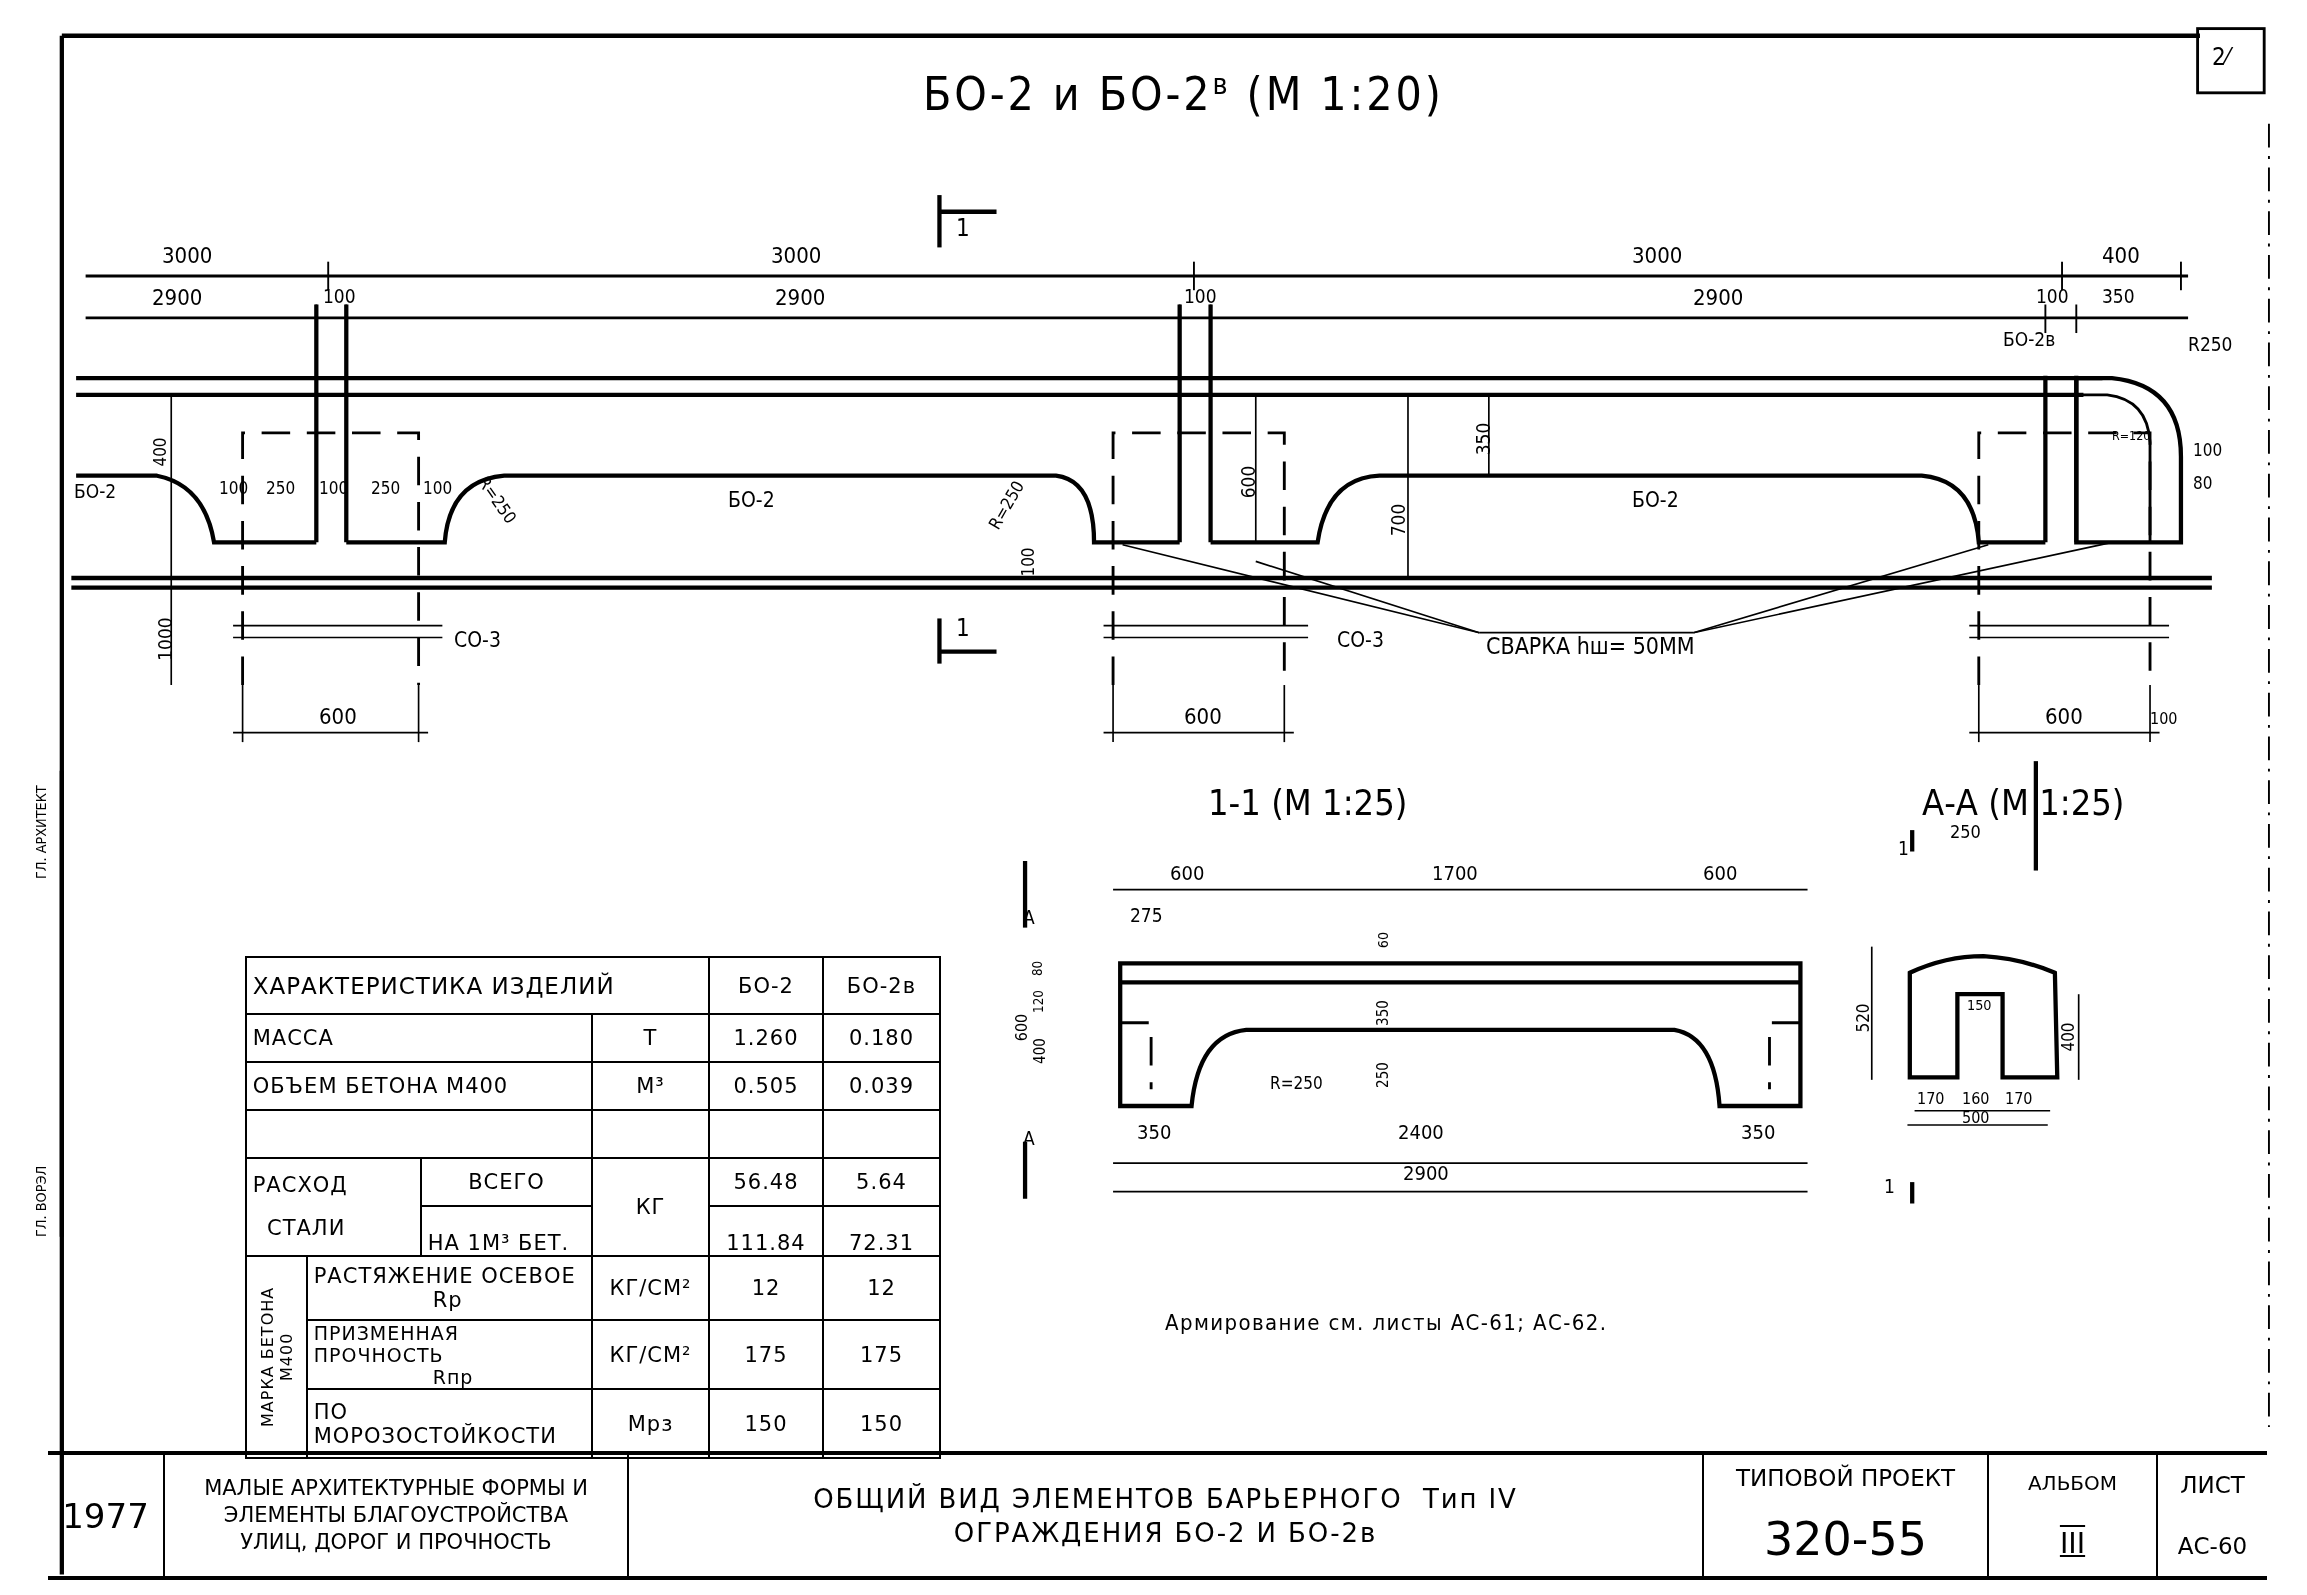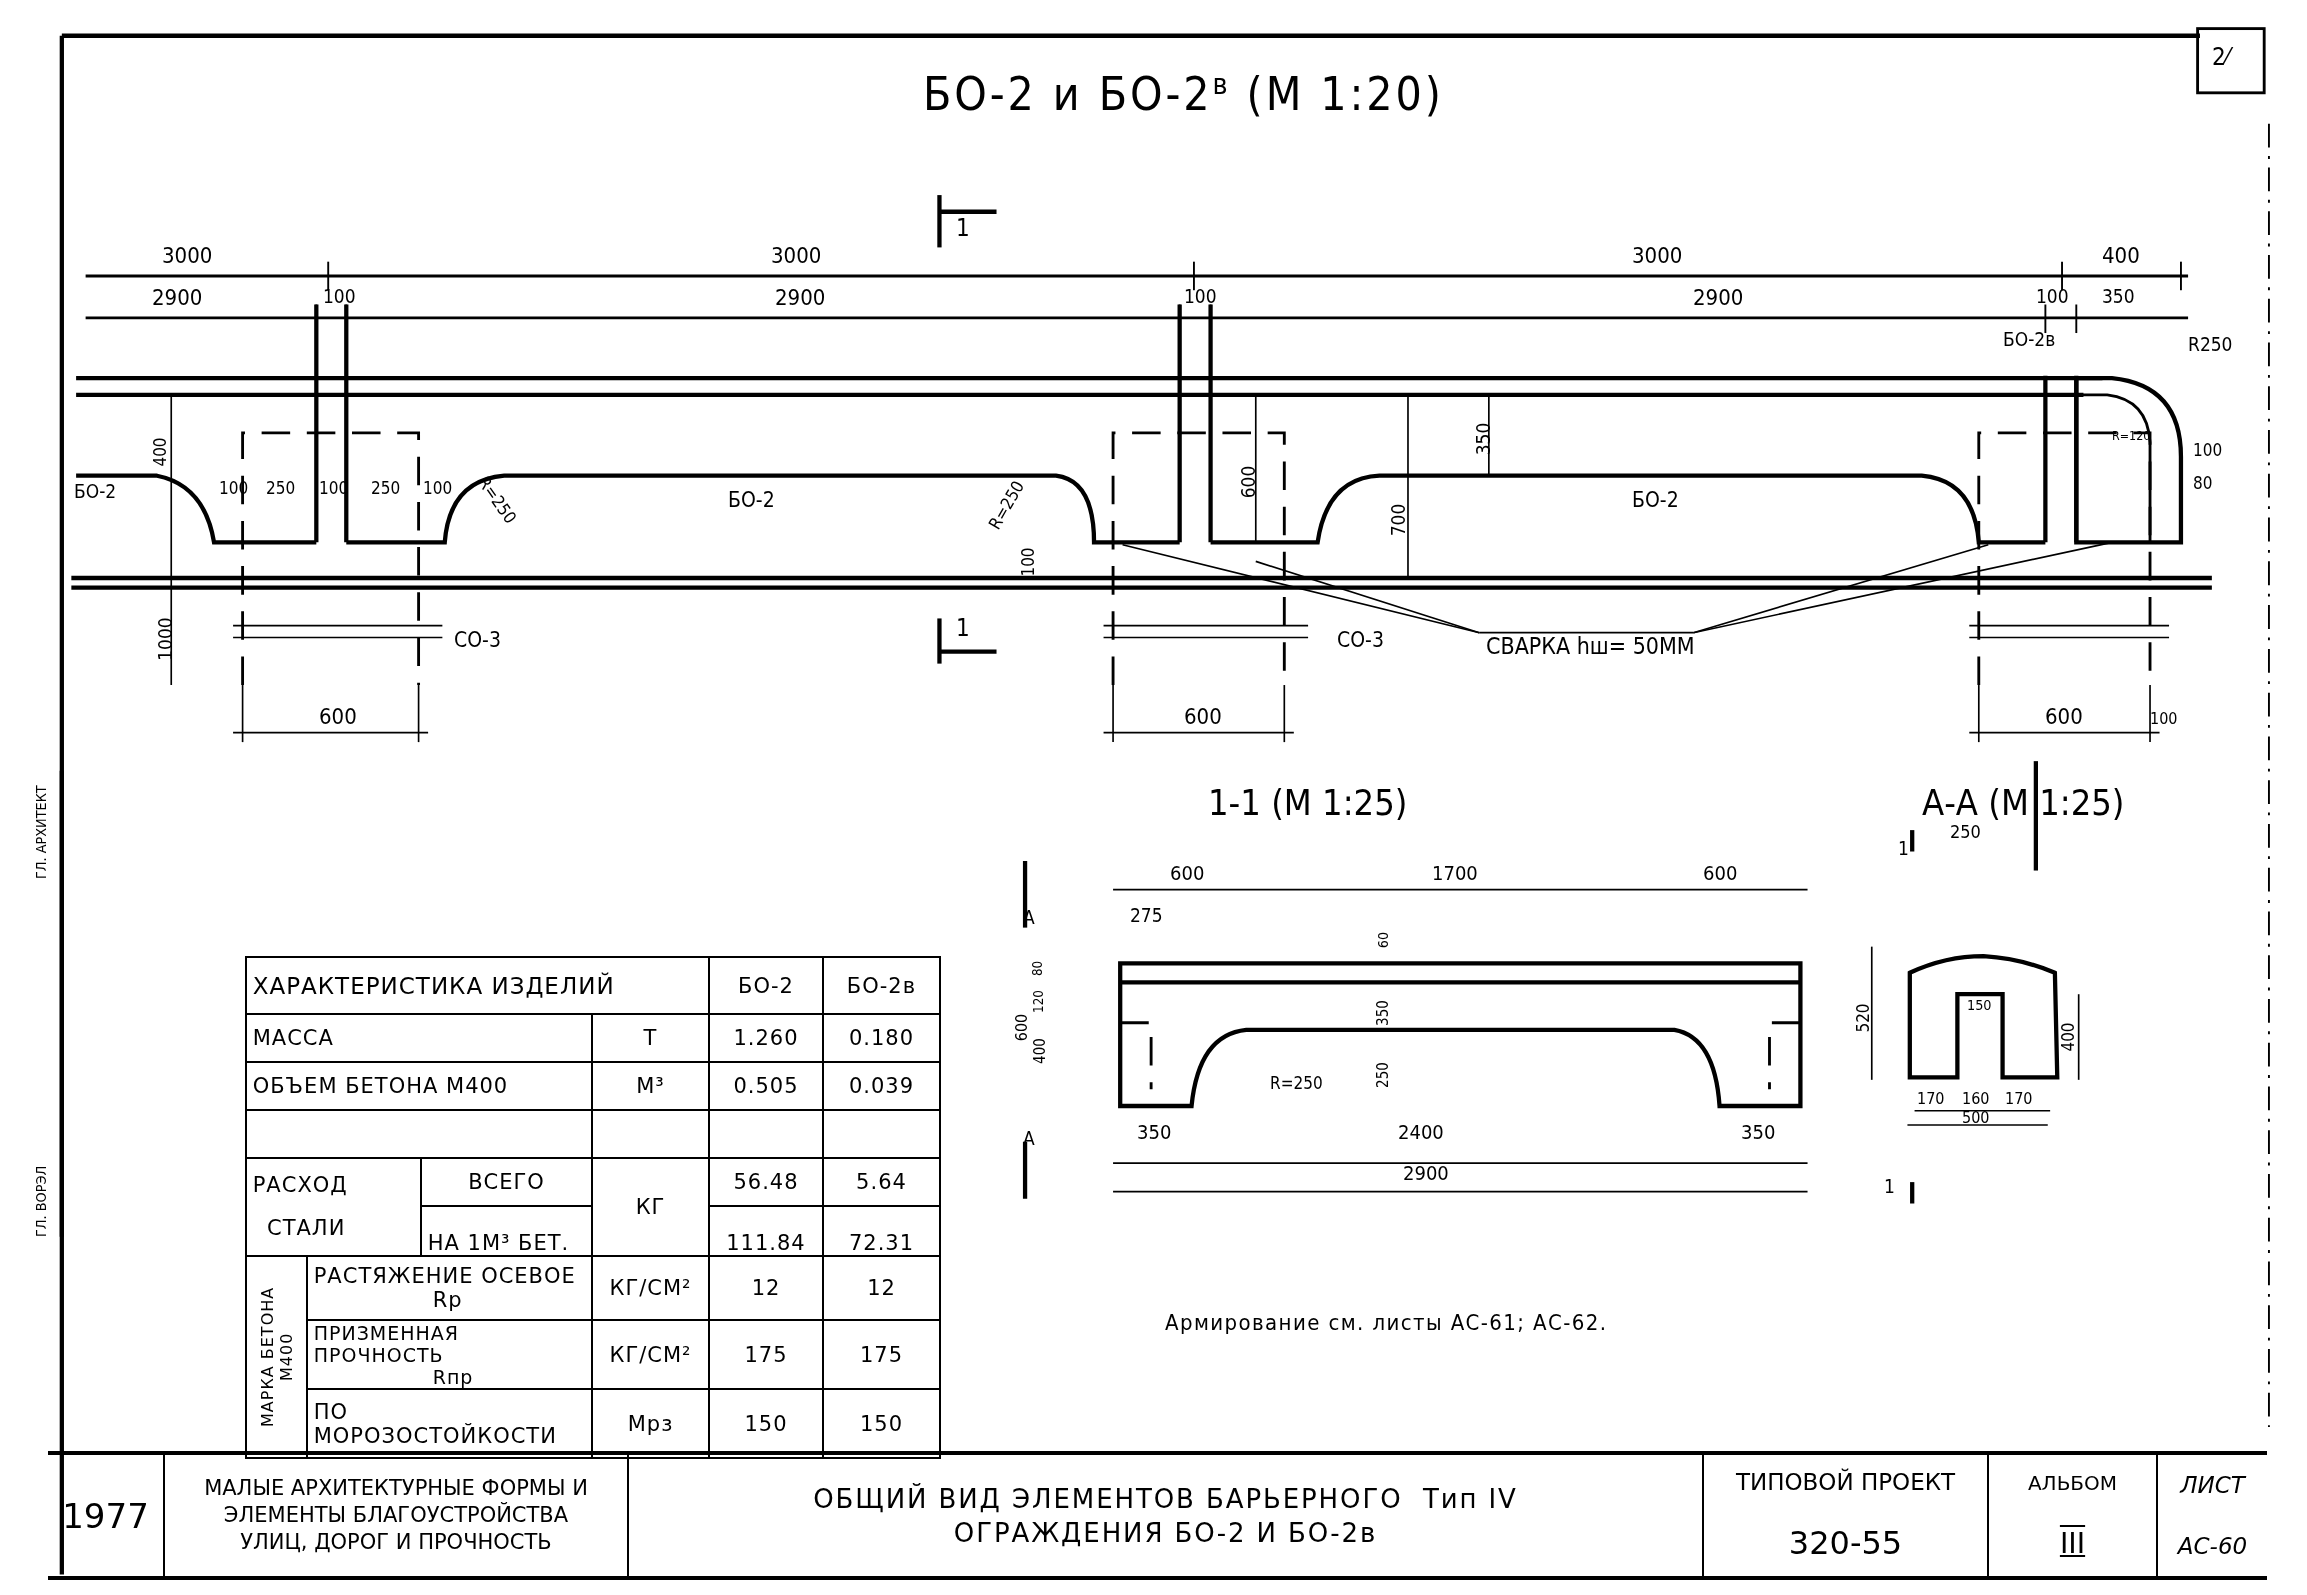--- a/index.html
+++ b/index.html
@@ -21,21 +21,21 @@
   .tbl .num { text-align: center; }
   .tbl .vert { writing-mode: vertical-rl; transform: rotate(180deg); font-size: 16px;
                text-align: center; padding: 2.9px 1px; width: 24px; }
 
   
   .tb { position: absolute; left: 48px; top: 1451px; width: 2219px; height: 121px;
         border-top: 4.8px solid #000; border-bottom: 4.8px solid #000; display: flex;
         font-family: "DejaVu Sans", sans-serif; }
   .tb > div { border-right: 2.4px solid #000; display: flex; flex-direction: column;
               justify-content: center; align-items: center; text-align: center; box-sizing: border-box; }
-  .tb > div:last-child { border-right: none; font-style: italic; }
+  .tb > div:last-child { border-right: none; }
 </style>
 </head>
 <body>
 
 <svg width="2307" height="1596" viewBox="0 0 4850 3355">
 
   <line x1="130" y1="75" x2="4625" y2="75" class="thick"></line>
   <line x1="130" y1="75" x2="130" y2="3310" class="thick"></line>
   <line x1="4770" y1="260" x2="4770" y2="3000" class="dashdot"></line>
   <rect x="4620" y="60" width="140" height="135" class="med"></rect>
@@ -321,21 +321,21 @@
     <span>МАЛЫЕ АРХИТЕКТУРНЫЕ ФОРМЫ И</span>
     <span>ЭЛЕМЕНТЫ БЛАГОУСТРОЙСТВА</span>
     <span>УЛИЦ, ДОРОГ И ПРОЧНОСТЬ</span>
   </div>
   <div style="width:1075px;font-size:26px;line-height:34px;letter-spacing:1.9px;">
     <div><span>ОБЩИЙ ВИД ЭЛЕМЕНТОВ БАРЬЕРНОГО</span>&nbsp;&nbsp;<span>Тип IV</span></div>
     <div>ОГРАЖДЕНИЯ БО-2 И БО-2в</div>
   </div>
   <div style="width:285px;justify-content:space-around;">
     <span style="font-size:23px">ТИПОВОЙ ПРОЕКТ</span>
-    <span style="font-size:32px">320-55</span>
+    <span style="font-size:46px">320-55</span>
   </div>
   <div style="width:169px;justify-content:space-around;">
     <span style="font-size:20px">АЛЬБОМ</span>
     <span style="font-size:28.5px;text-decoration:overline underline;">III</span>
   </div>
   <div style="width:109px;justify-content:space-around;">
     <span style="font-size:23px">ЛИСТ</span>
     <span style="font-size:23px">АС-60</span>
   </div>
 </div>

